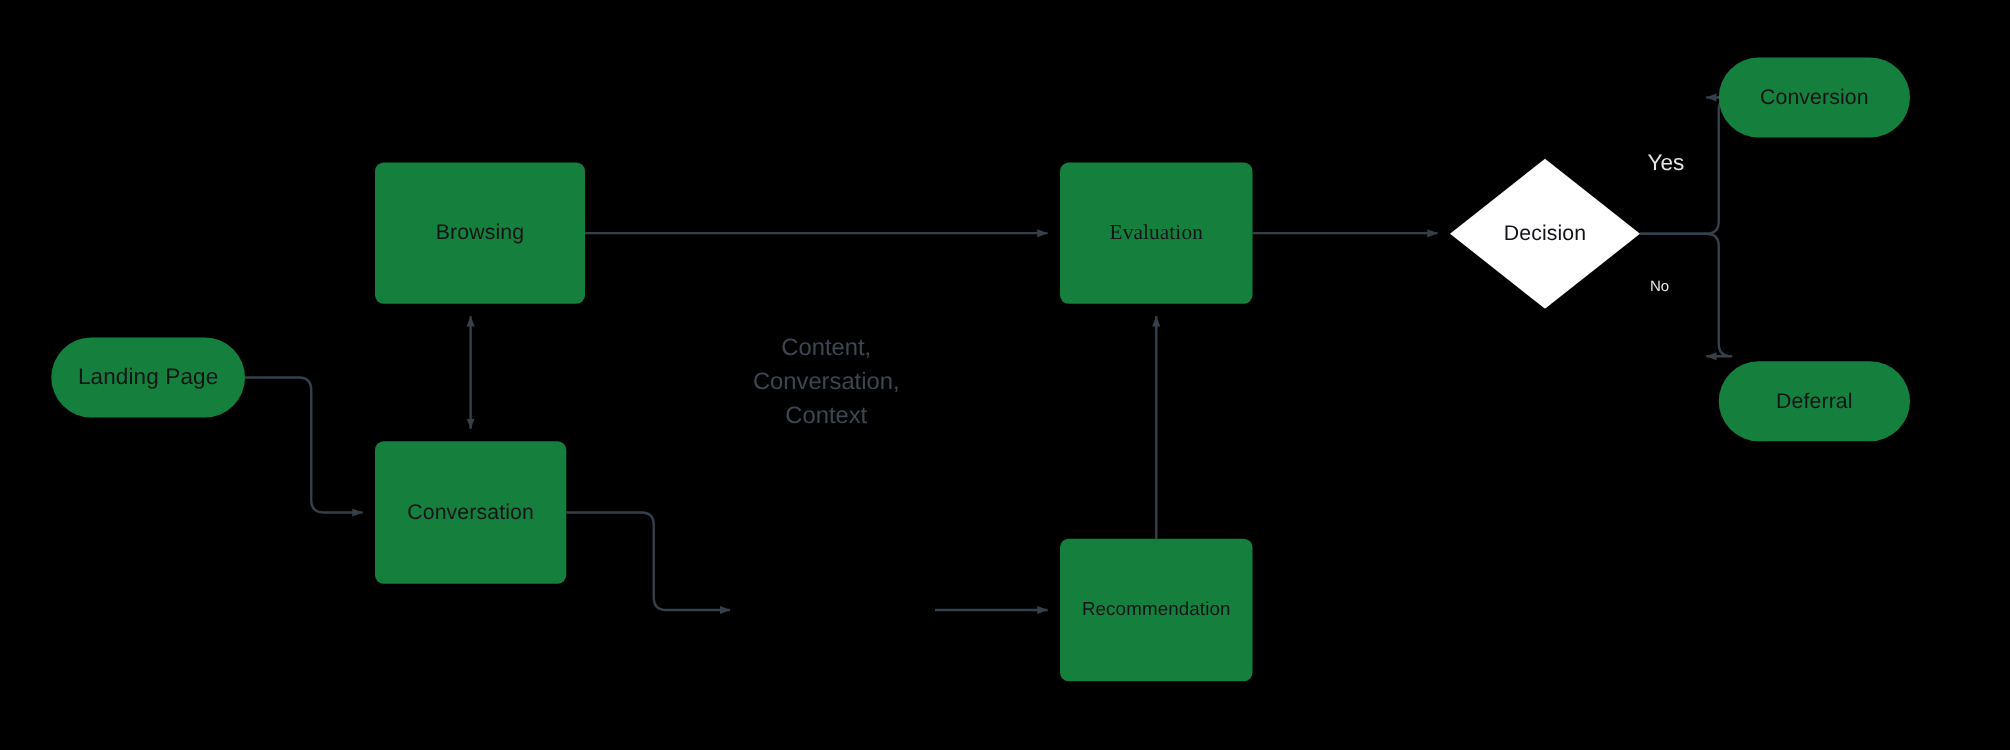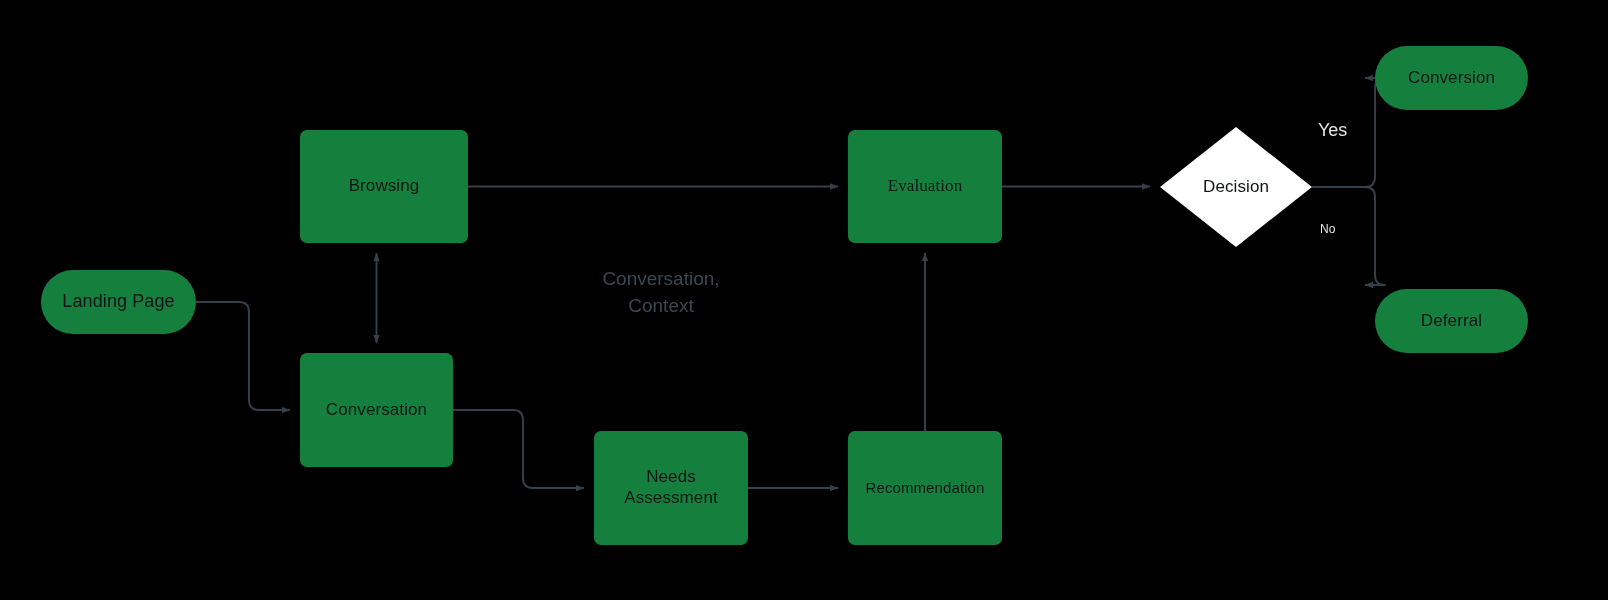--- a/index.html
+++ b/index.html
@@ -120,23 +120,20 @@
   </div>
 
   <div class="node rect" style="left:300px; top:130px; width:168px; height:113px; font-size:17px;">
     <span class="label">Browsing</span>
   </div>
 
   <div class="node rect" style="left:300px; top:353px; width:153px; height:114px; font-size:17px;">
     <span class="label">Conversation</span>
   </div>
 
-  <div class="node rect" style="left:594px; top:431px; width:154px; height:114px; font-size:17px;">
-    <span class="label" style="max-width:110px;">Needs Assessment</span>
-  </div>
 
   <div class="node rect" style="left:848px; top:431px; width:154px; height:114px; font-size:15px;">
     <span class="label">Recommendation</span>
   </div>
 
   <div class="node rect" style="left:848px; top:130px; width:154px; height:113px; font-size:17px;font-family:Liberation Serif, serif;">
     <span class="label">Evaluation</span>
   </div>
 
   <div class="node diamond" style="left:1160px; top:127px; width:152px; height:120px; font-size:17px;">
@@ -152,17 +149,18 @@
 
   <div class="node pill" style="left:1375px; top:253px; width:153px; height:64px; font-size:17px;margin-top:36px;">
     <span class="label">Deferral</span>
   </div>
 
   <div class="edge-label" style="left:1318px; top:120px; font-size:18px;">Yes</div>
 
   <div class="edge-label" style="left:1320px; top:222px; font-size:12px;">No</div>
 
   <div class="note" style="left:565px; top:266px; width:192px; font-size:19px;">
+    <div>Content,</div>
     <div>Conversation,</div>
     <div>Context</div>
   </div>
 
 </div>
 
 </body></html>

